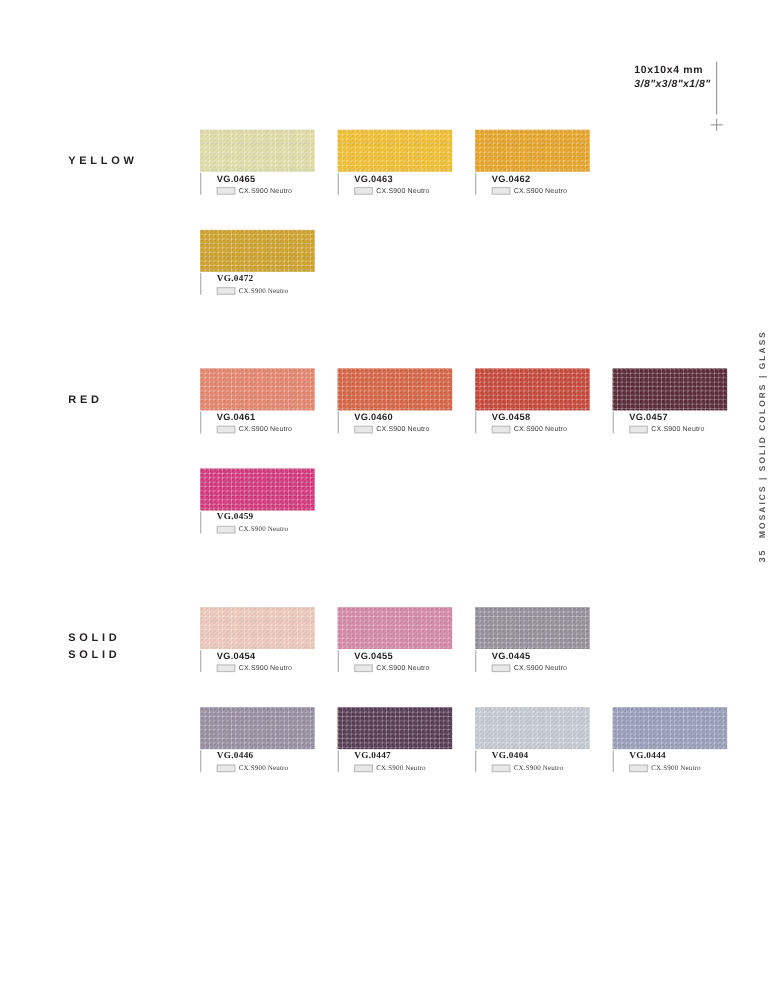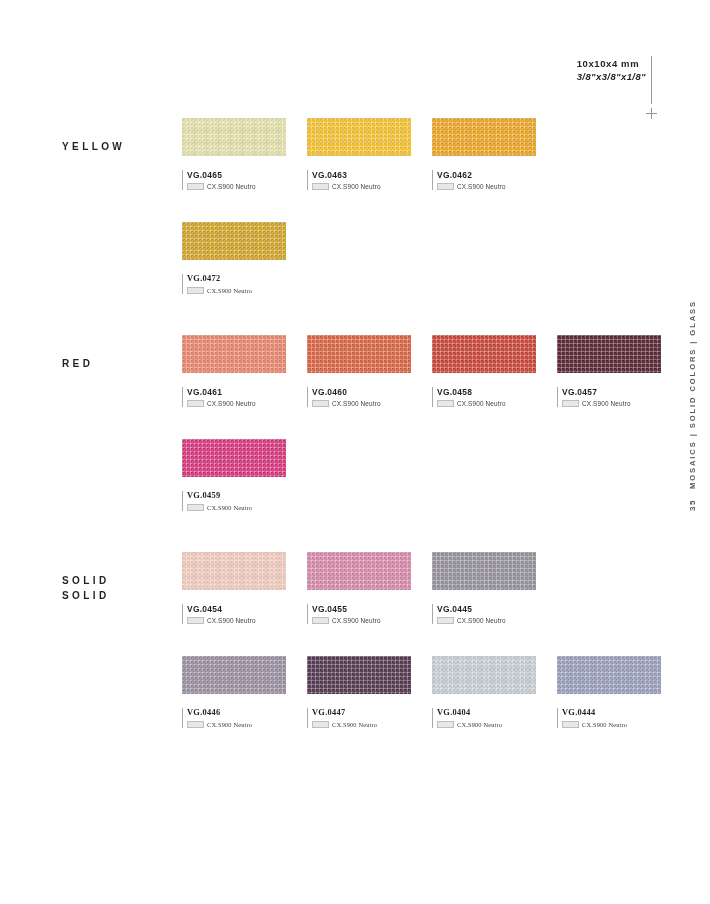--- a/index.html
+++ b/index.html
@@ -144,22 +144,22 @@
   .tile .shade {
     position: absolute;
     inset: 0;
     background-image:
       linear-gradient(to right, rgba(0,0,0,0.07) 1px, transparent 1px),
       linear-gradient(to bottom, rgba(0,0,0,0.07) 1px, transparent 1px);
     background-size: 12px 12px;
   }
 
   .label {
-    margin-top: 14px;
-    padding-left: 4px;
+    margin-top: 1px;
+    padding-left: 14px;
     border-left: 1px solid #a7a9ac;
     min-height: 20px;
   }
   .label .code {
     font-size: 8.4px;
     font-weight: bold;
     letter-spacing: 0.3px;
     color: #231f20;
     line-height: 1.3;
   }

